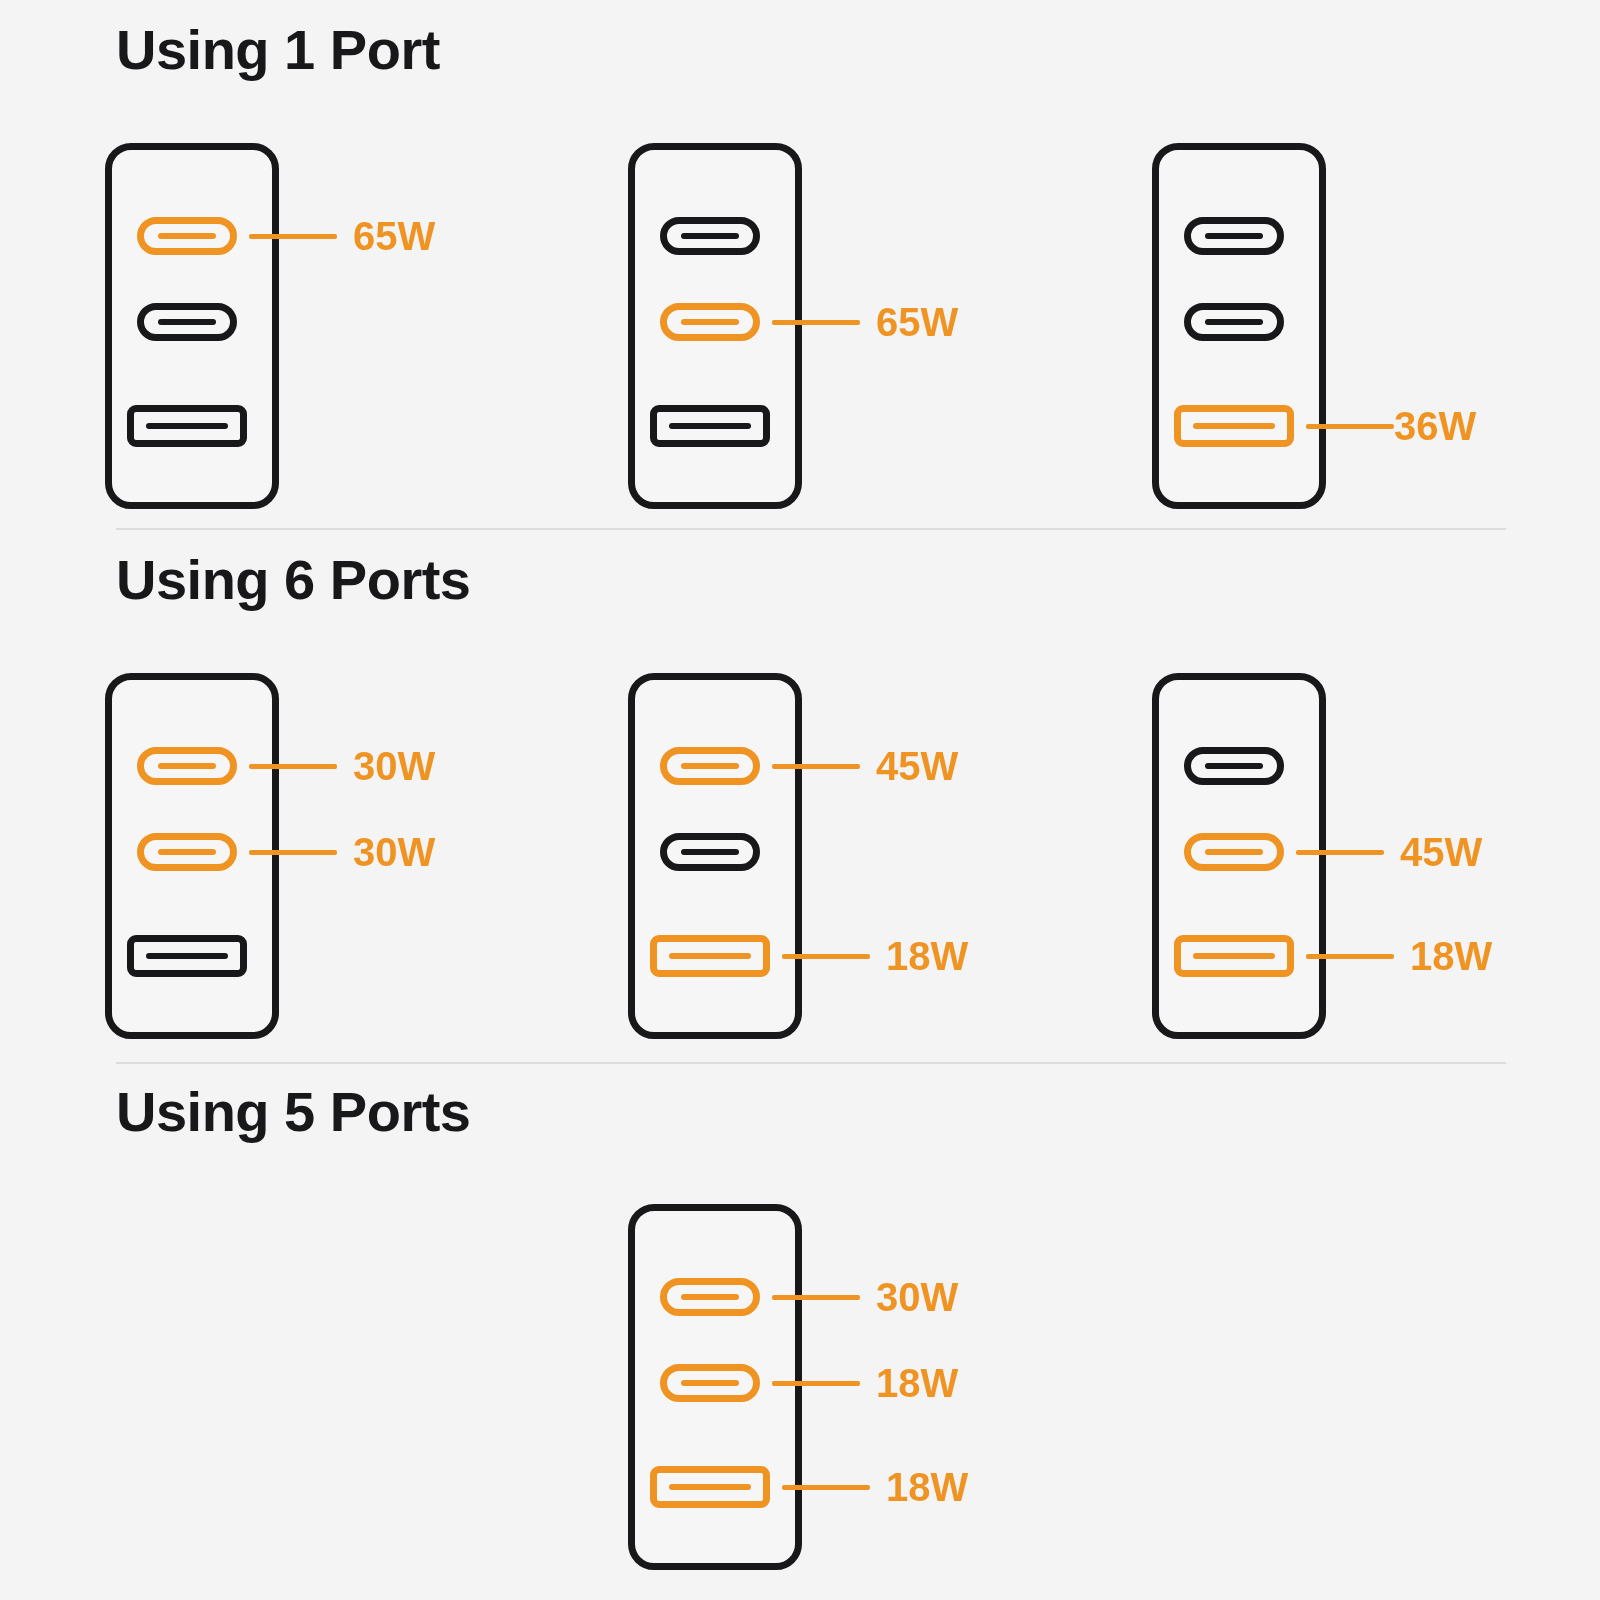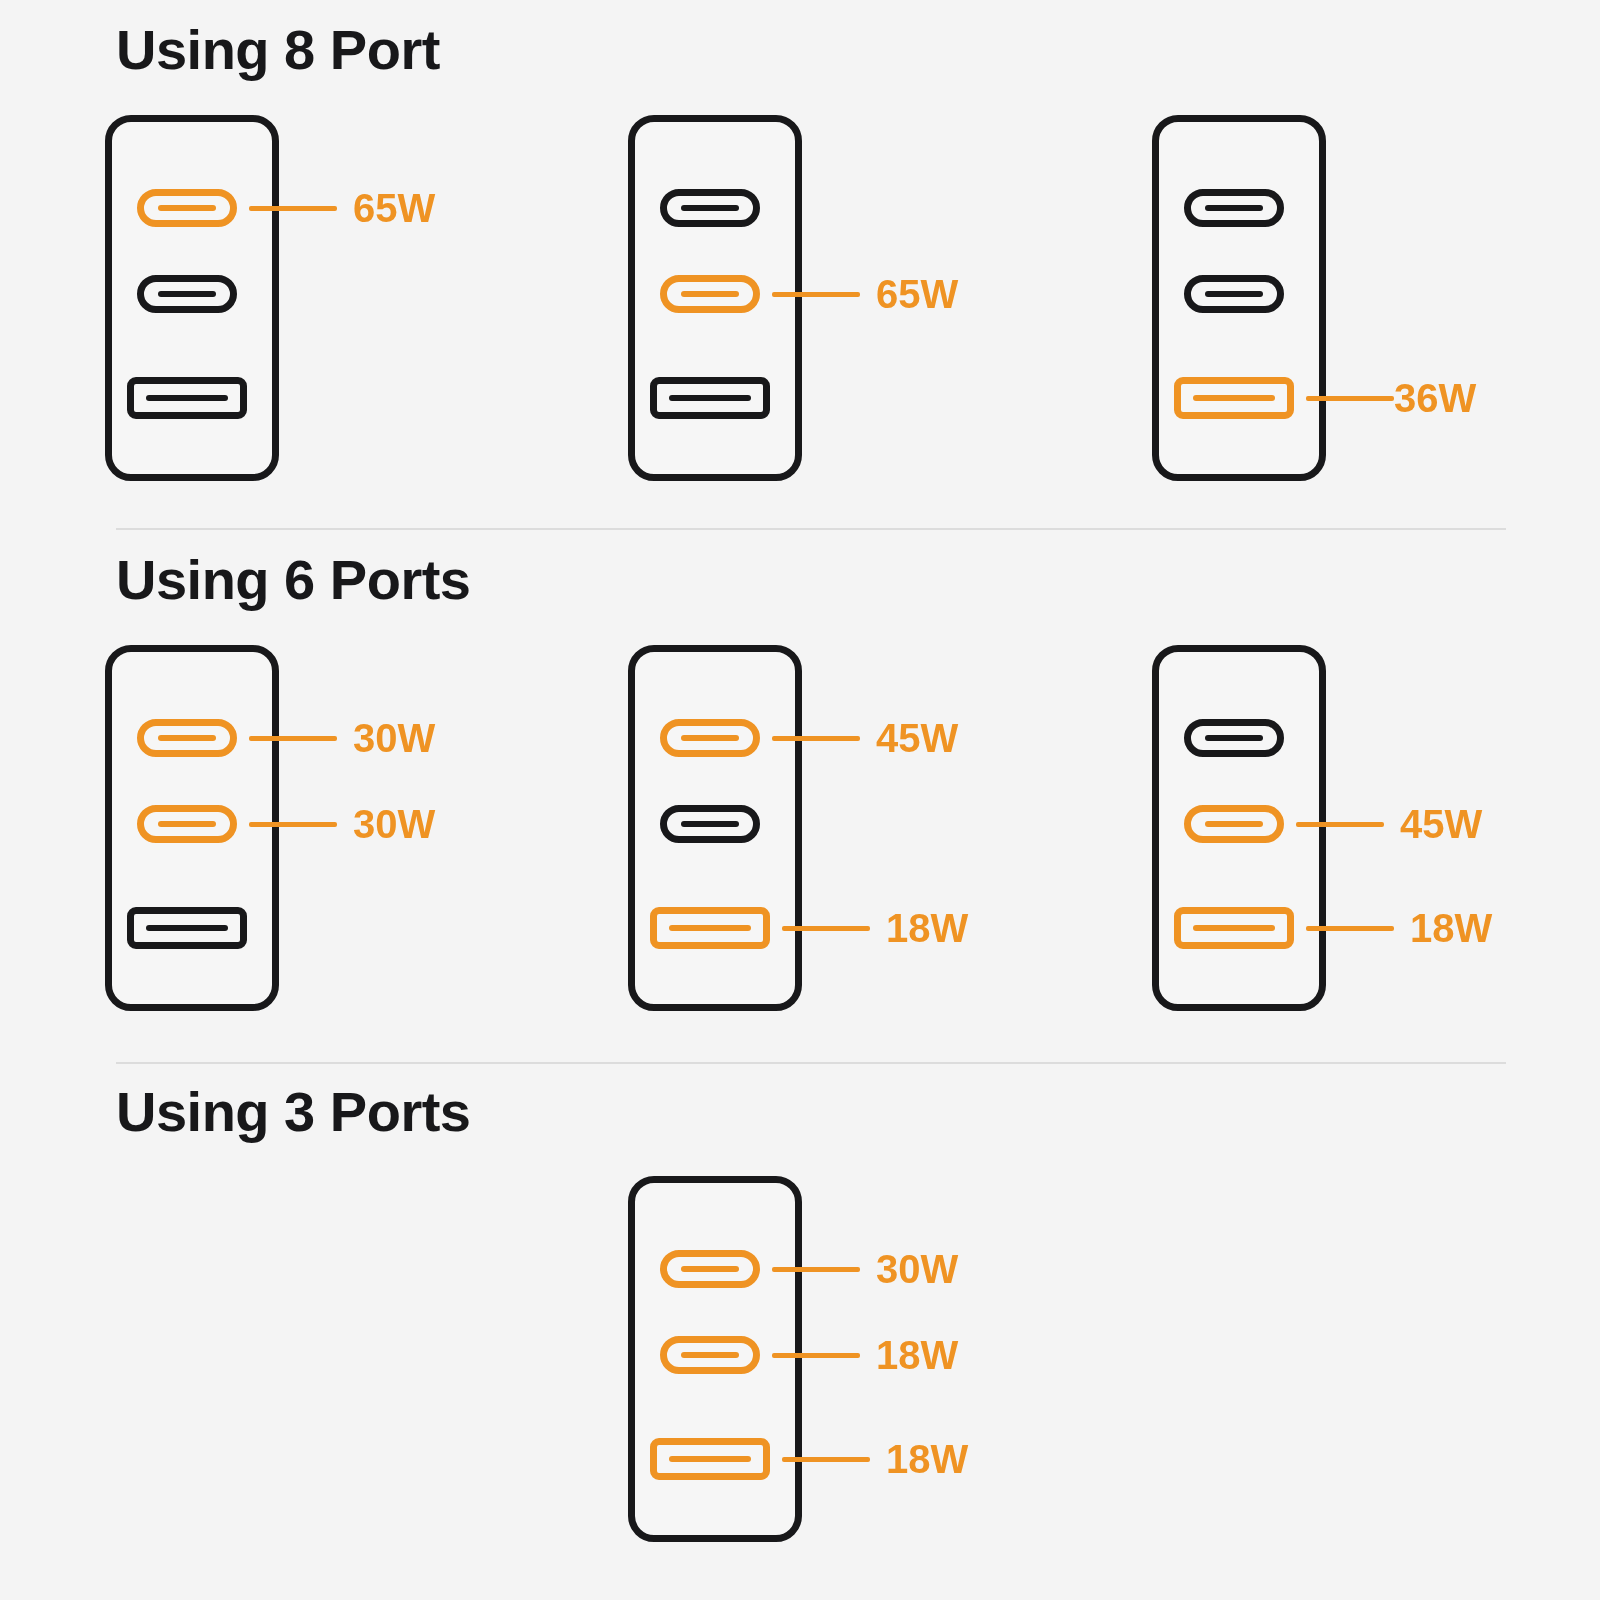--- a/index.html
+++ b/index.html
@@ -44,20 +44,21 @@
     width: 1390px;
     height: 2px;
     background: #dcdcdc;
   }
 
   
   .charger {
     position: absolute;
     width: 158px;
     height: 366px;
+    margin-top: 28px;
   }
 
   .charger-body {
     position: absolute;
     left: 0;
     top: 0;
     width: 174px;
     height: 366px;
     box-sizing: border-box;
     border: 7px solid #18181a;
@@ -129,21 +130,21 @@
     color: #ef9323;
     white-space: nowrap;
     line-height: 1;
   }
 </style>
 </head>
 <body>
 
 <div id="diagram">
     <div class="section" style="top: 0px;">
-      <div class="section-title" style="top: 22px;">Using 8 Port</div>
+      <div class="section-title" style="top: 22px;">Using 1 Port</div>
       <div class="charger" style="left: 105px; top: 115px;">
         <div class="charger-body"></div>
         <div class="port usbc active" style="left: 32px; top: 74px;">
           <div class="port-inner"></div>
         </div>
         <div class="leader" style="left: 144px; top: 91px; width: 88px;"></div>
         <div class="wattage" style="left: 248px; top: 73px;">65W</div>
         <div class="port usbc" style="left: 32px; top: 160px;">
           <div class="port-inner"></div>
         </div>
@@ -227,21 +228,21 @@
         <div class="wattage" style="left: 248px; top: 159px;">45W</div>
         <div class="port usba active" style="left: 22px; top: 262px;">
           <div class="port-inner"></div>
         </div>
         <div class="leader" style="left: 154px; top: 281px; width: 88px;"></div>
         <div class="wattage" style="left: 258px; top: 263px;">18W</div>
       </div>
       <div class="divider" style="top: 1062px;"></div>
     </div>
     <div class="section" style="top: 0px;">
-      <div class="section-title" style="top: 1084px;">Using 3 Ports</div>
+      <div class="section-title" style="top: 1084px;">Using 5 Ports</div>
       <div class="charger" style="left: 628px; top: 1176px;">
         <div class="charger-body"></div>
         <div class="port usbc active" style="left: 32px; top: 74px;">
           <div class="port-inner"></div>
         </div>
         <div class="leader" style="left: 144px; top: 91px; width: 88px;"></div>
         <div class="wattage" style="left: 248px; top: 73px;">30W</div>
         <div class="port usbc active" style="left: 32px; top: 160px;">
           <div class="port-inner"></div>
         </div>

